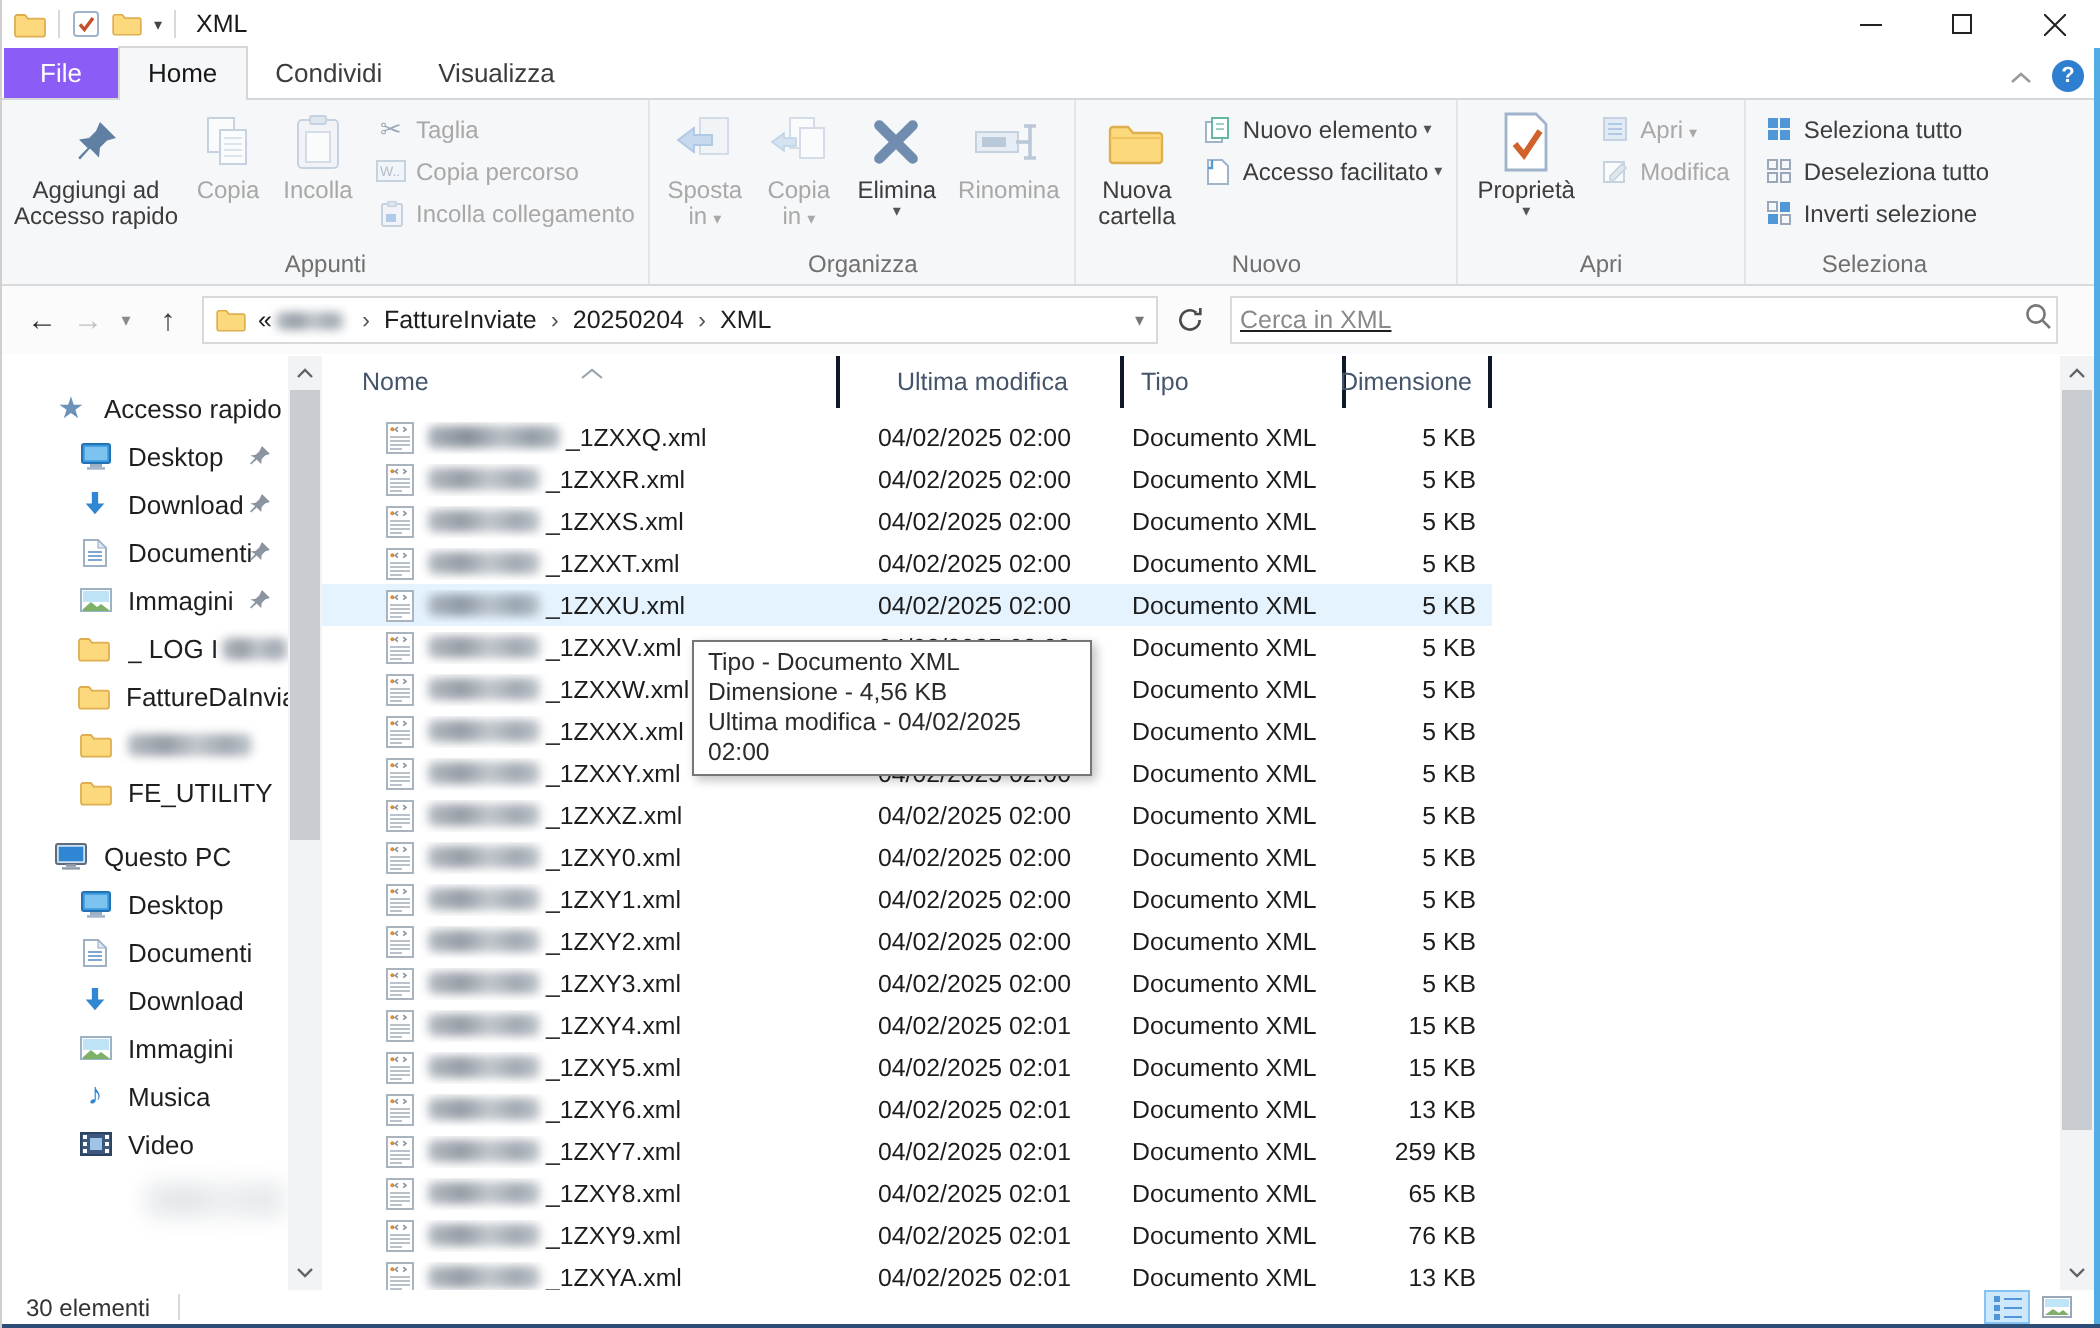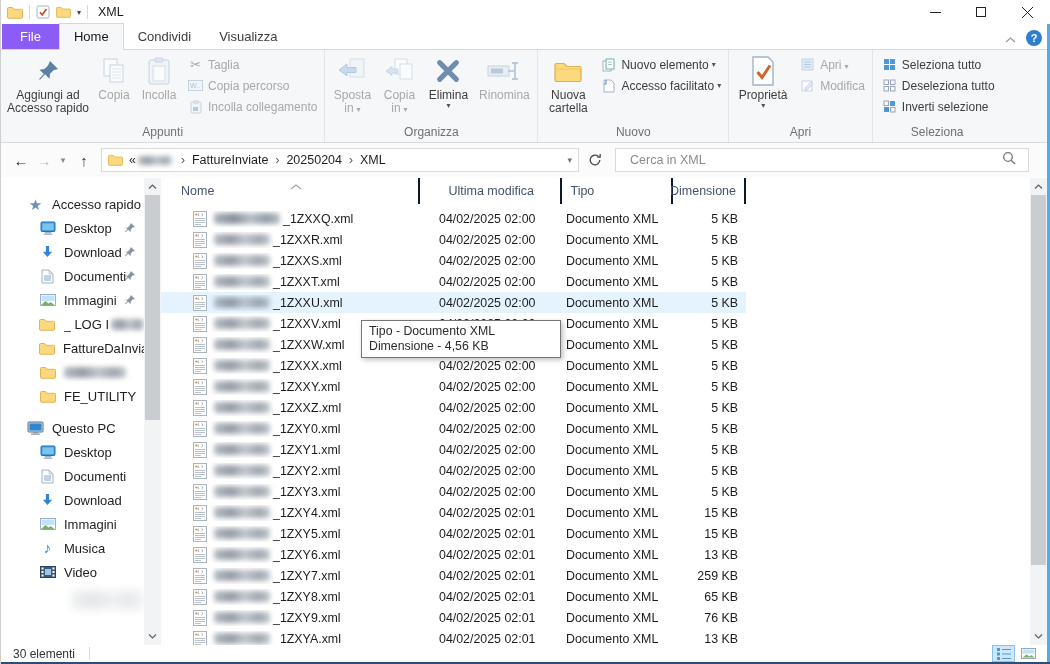--- a/index.html
+++ b/index.html
@@ -44,21 +44,21 @@
   .nav-back{color:#2b2b2b;width:24px;}
   .nav-fwd{color:#c0c0c0;width:22px;}
   .nav-drop{color:#8a8a8a;font-size:9px;width:16px;}
   .nav-up{color:#3b3b3b;width:26px;}
   .addressbar{width:478px;height:24px;background:#fff;border:1px solid #d9d9d9;display:flex;align-items:center;
     padding:0 6px;margin-left:4px;font-size:12.5px;color:#1e1e1e;}
   .bc-sep{color:#555;margin:0 7px;font-size:12px;}
   .bc-item{white-space:nowrap;}
   .addr-caret{margin-left:auto;color:#777;font-size:9px;}
   .refreshbtn{width:24px;height:24px;display:flex;align-items:center;justify-content:center;margin-left:4px;}
-  .searchbox{width:414px;height:24px;background:#fff;border:1px solid #d9d9d9;margin-left:8px;display:flex;align-items:center;padding:0 12px;}
+  .searchbox{width:414px;height:24px;background:#fff;border:1px solid #d9d9d9;margin-left:8px;display:flex;align-items:center;padding:0 2px;text-decoration:underline;}
   .searchbox input{border:none;outline:none;flex:1;font-size:12.5px;color:#444;font-family:"Liberation Sans",sans-serif;background:transparent;}
   .searchbox input::placeholder{color:#8a8a8a;}
   
   .main{position:absolute;top:178px;bottom:19px;left:0;right:0;background:#fff;overflow:hidden;}
   .sidebar{position:absolute;left:0;top:0;width:143px;bottom:0;padding-top:14px;overflow:hidden;font-size:13px;}
   .side-item{height:24px;display:flex;align-items:center;position:relative;white-space:nowrap;}
   .side-item .sicon{width:17px;display:flex;justify-content:center;margin-right:8px;}
   .lvl0{padding-left:26px;}
   .lvl1{padding-left:38px;}
   .side-gap{height:8px;}
@@ -89,21 +89,21 @@
   .rows{position:absolute;top:30px;left:0;}
   .frow{display:flex;width:585px;height:21px;align-items:center;font-size:12.4px;color:#1c1c1c;}
   .frow.hover{background:#e5f3ff;}
   .cell-name{width:270px;display:flex;align-items:center;padding-left:32px;overflow:hidden;white-space:nowrap;}
   .cell-name .ficon{display:flex;margin-right:7px;}
   .cell-name .blob{margin-right:3px;}
   .cell-mod{width:127px;padding-left:8px;white-space:nowrap;}
   .cell-type{width:115px;padding-left:8px;white-space:nowrap;}
   .cell-size{width:73px;text-align:right;padding-right:8px;white-space:nowrap;}
   
-  .tooltip{position:absolute;left:200px;top:142px;width:200px;background:#fff;border:1px solid #767676;
+  .tooltip{position:absolute;left:185px;top:142px;width:200px;background:#fff;border:1px solid #767676;
     padding:3px 7px;font-size:12.3px;line-height:15px;color:#2b2b2b;box-shadow:2px 2px 5px rgba(0,0,0,.25);z-index:5;}
   
   .statusbar{position:absolute;left:0;right:0;bottom:2px;height:17px;display:flex;align-items:center;
     font-size:12px;color:#333;padding-left:12px;background:#fff;}
   .status-sep{width:1px;height:13px;background:#d9d9d9;margin-left:14px;}
   .viewtoggles{position:absolute;right:10px;bottom:0;display:flex;gap:2px;}
   .vbtn{width:23px;height:17px;display:flex;align-items:center;justify-content:center;border:1px solid transparent;}
   .vbtn.active{background:#cde8fc;border-color:#84c3f2;}
   
   .right-border{position:absolute;top:24px;bottom:0;right:0;width:3px;background:#53ace2;z-index:9;}
@@ -1118,20 +1118,21 @@
               <span class="fname">_1ZXYA.xml</span>
             </div>
             <div class="cell-mod">04/02/2025 02:01</div>
             <div class="cell-type">Documento XML</div>
             <div class="cell-size">13 KB</div>
           </div>
         </div>
       <div class="tooltip">
         <div>Tipo - Documento XML</div>
         <div>Dimensione - 4,56 KB</div>
+        <div>Ultima modifica - 04/02/2025 02:00</div>
       </div>
     </div>
 
     <div class="vscroll">
       <span class="sc-arrow" style="top:0;">
         <svg width="9" height="5">
             <path d="M1 4.5L4.5 1L8 4.5" fill="none" stroke="#5f6368" stroke-width="1.2"></path>
           </svg>
         </span>
       <div class="sc-thumb" style="top:17px;height:370px;"></div>

